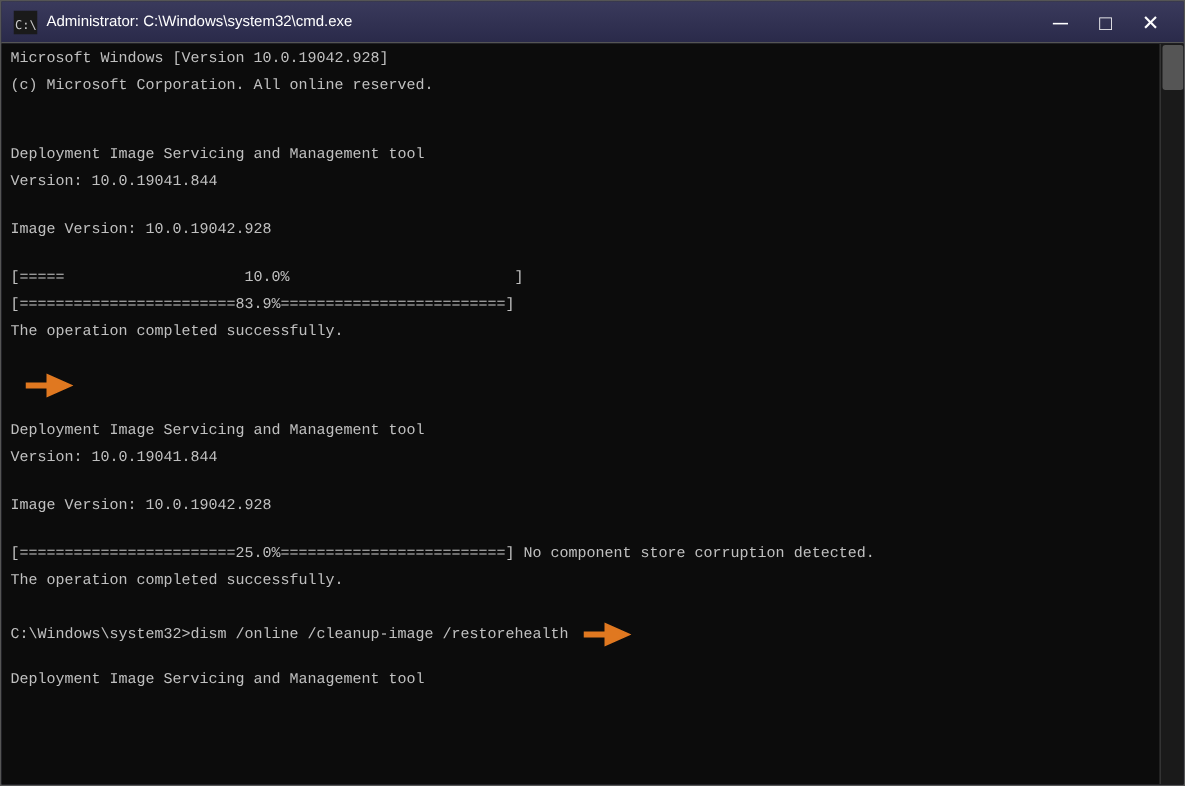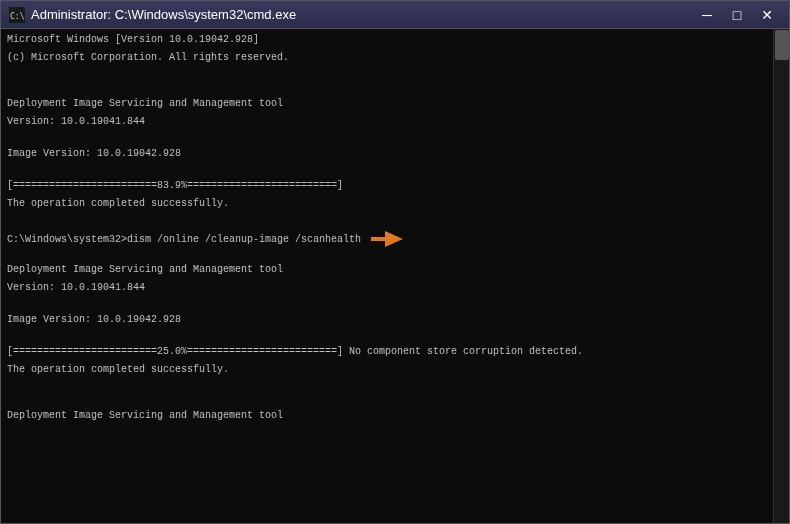--- a/index.html
+++ b/index.html
@@ -32,21 +32,21 @@
 
     .title-bar-icon {
       width: 16px;
       height: 16px;
       margin-right: 6px;
       flex-shrink: 0;
     }
 
     .title-bar-text {
       color: #ffffff;
-      font-size: 13px;
+      font-size: 10px;
       font-family: 'Segoe UI', Arial, sans-serif;
       flex: 1;
     }
 
     .title-bar-controls {
       display: flex;
       gap: 2px;
     }
 
     .title-btn {
@@ -119,43 +119,47 @@
     <div class="title-bar-controls">
       <button class="title-btn">─</button>
       <button class="title-btn">□</button>
       <button class="title-btn close">✕</button>
     </div>
   </div>
 
   <div class="console-area">
     <div class="console-content" id="console-content">
     <div class="line">Microsoft Windows [Version 10.0.19042.928]</div>
-        <div class="line">(c) Microsoft Corporation. All rights reserved.</div>
+        <div class="line">(c) Microsoft Corporation. All online reserved.</div>
         <div class="line empty">&nbsp;</div>
         <div class="line empty">&nbsp;</div>
         <div class="line">Deployment Image Servicing and Management tool</div>
         <div class="line">Version: 10.0.19041.844</div>
         <div class="line empty">&nbsp;</div>
         <div class="line">Image Version: 10.0.19042.928</div>
         <div class="line empty">&nbsp;</div>
+        <div class="line">[=====                    10.0%                         ]</div>
         <div class="line">[========================83.9%=========================]</div>
         <div class="line">The operation completed successfully.</div>
         <div class="line empty">&nbsp;</div>
-        <div class="line"><span>C:\Windows\system32&gt;dism /online /cleanup-image /scanhealth</span><span style="display: inline-block; margin-left: 10px; vertical-align: middle;"><svg width="32" height="20" viewBox="0 0 32 20" style="vertical-align:middle;display:inline-block;">
+        <div class="line"><span style="display: inline-block; margin-left: 10px; vertical-align: middle;"><svg width="32" height="20" viewBox="0 0 32 20" style="vertical-align:middle;display:inline-block;">
         <polygon points="32,10 14,2 14,8 0,8 0,12 14,12 14,18" fill="#e07820"></polygon>
       </svg></span></div>
         <div class="line empty">&nbsp;</div>
         <div class="line">Deployment Image Servicing and Management tool</div>
         <div class="line">Version: 10.0.19041.844</div>
         <div class="line empty">&nbsp;</div>
         <div class="line">Image Version: 10.0.19042.928</div>
         <div class="line empty">&nbsp;</div>
         <div class="line">[========================25.0%=========================] No component store corruption detected.</div>
         <div class="line">The operation completed successfully.</div>
         <div class="line empty">&nbsp;</div>
+        <div class="line"><span>C:\Windows\system32&gt;dism /online /cleanup-image /restorehealth</span><span style="display: inline-block; margin-left: 10px; vertical-align: middle;"><svg width="32" height="20" viewBox="0 0 32 20" style="vertical-align:middle;display:inline-block;">
+        <polygon points="32,10 14,2 14,8 0,8 0,12 14,12 14,18" fill="#e07820"></polygon>
+      </svg></span></div>
         <div class="line empty">&nbsp;</div>
         <div class="line">Deployment Image Servicing and Management tool</div>
       </div>
     <div class="scrollbar">
       <div class="scrollbar-thumb"></div>
     </div>
   </div>
 </div>
 
 </body></html>

